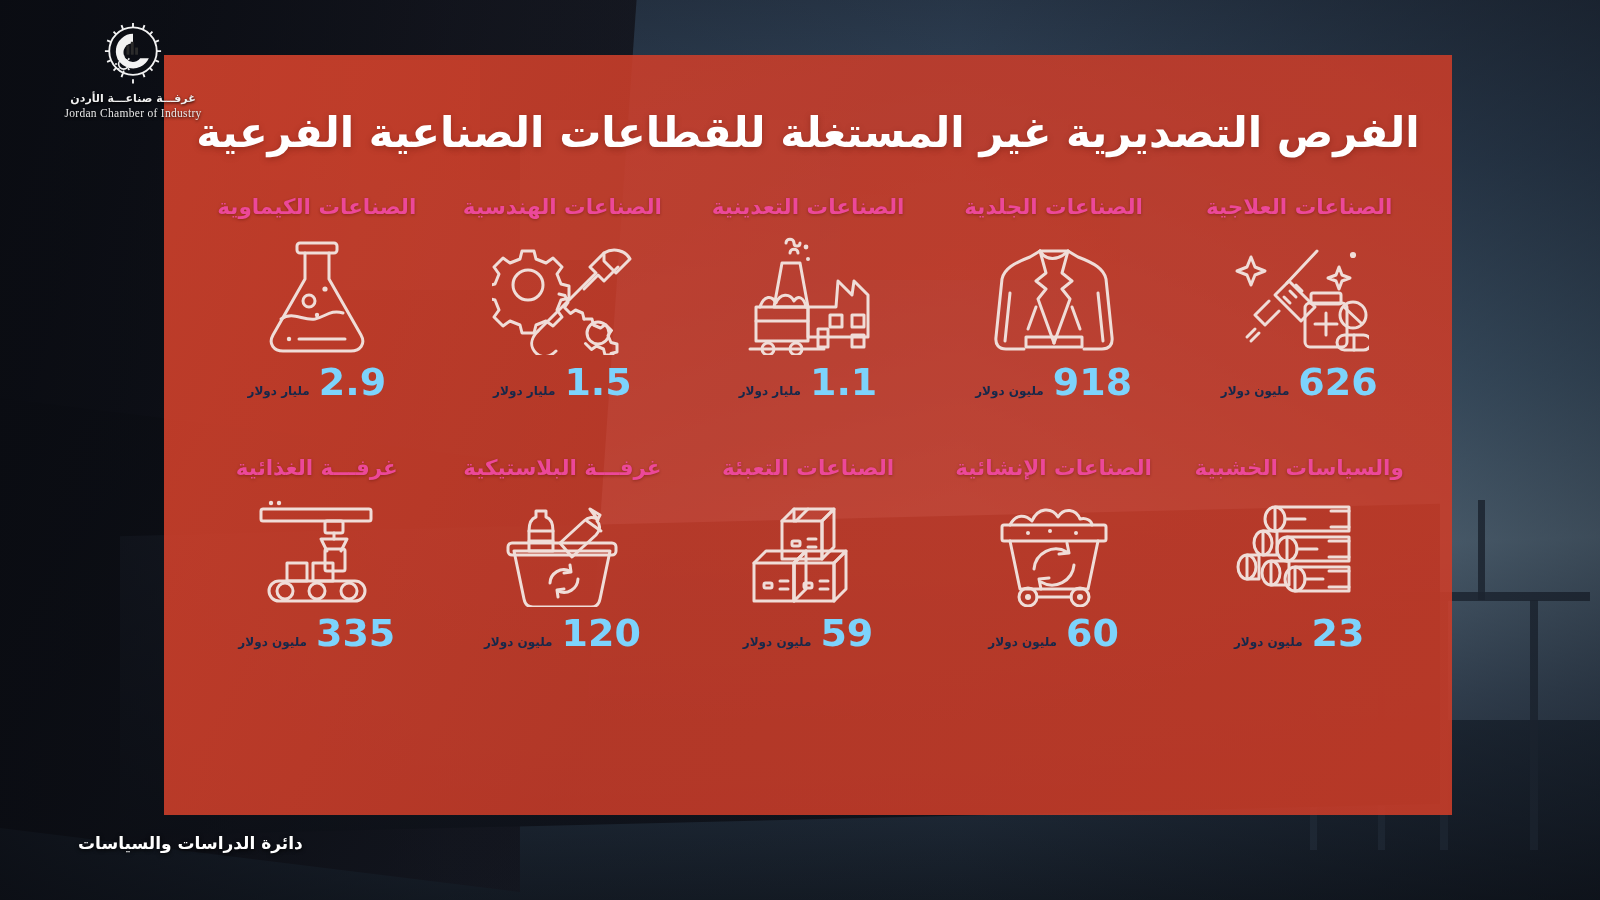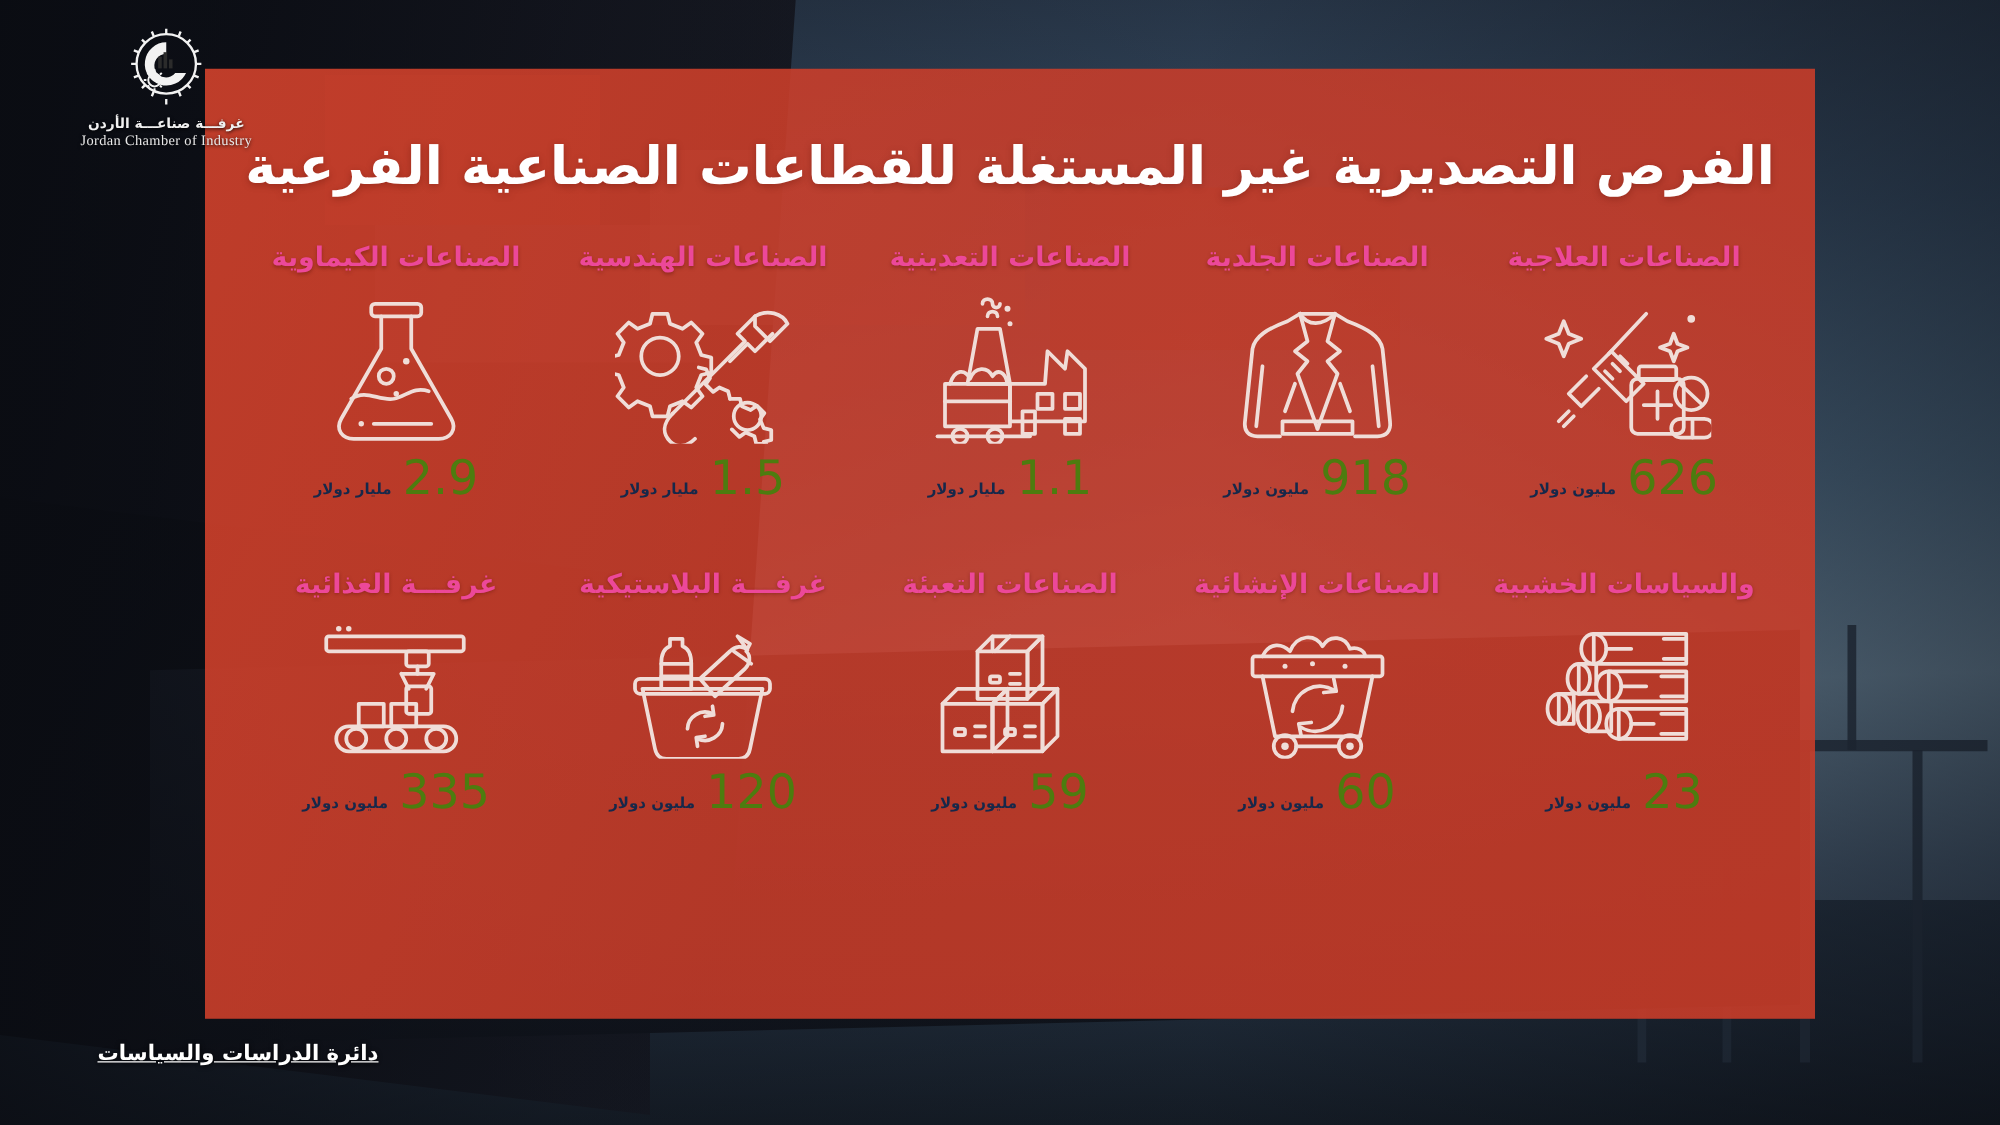--- a/index.html
+++ b/index.html
@@ -93,35 +93,34 @@
   .cell .icon {
     height:122px; width:100%; display:flex; align-items:center; justify-content:center;
     margin-top:16px;
   }
   .cell .icon svg { display:block; }
   .valrow {
     display:flex; align-items:baseline; gap:9px; margin-top:6px;
     direction:rtl;
   }
   .valrow .num {
-    color:#4d7c0f; font-size:38px; font-weight:normal; line-height:1;
+    color:#7dd3fc; font-size:38px; font-weight:bold; line-height:1;
     font-family:"DejaVu Sans","Liberation Sans",sans-serif;
   }
   .valrow .unit {
     color:#16284a; font-size:12px; font-weight:bold; letter-spacing:.5px;
   }
   .row2 { margin-top:54px; }
   .row2 .cell .icon { height:112px; }
 
   
   #footer {
     position:absolute; left:78px; top:833px; z-index:40;
     color:#ffffff; font-size:17px; font-weight:bold; letter-spacing:.3px;
     text-shadow:0 1px 4px rgba(0,0,0,.9);
-    text-decoration:underline;
   }
 </style>
 </head>
 <body>
 
 <div id="bg">
   <div class="sky"></div>
   <div class="sea"></div>
 
   <div class="crane" style="left:1440px; top:600px; width:8px; height:250px;"></div>

